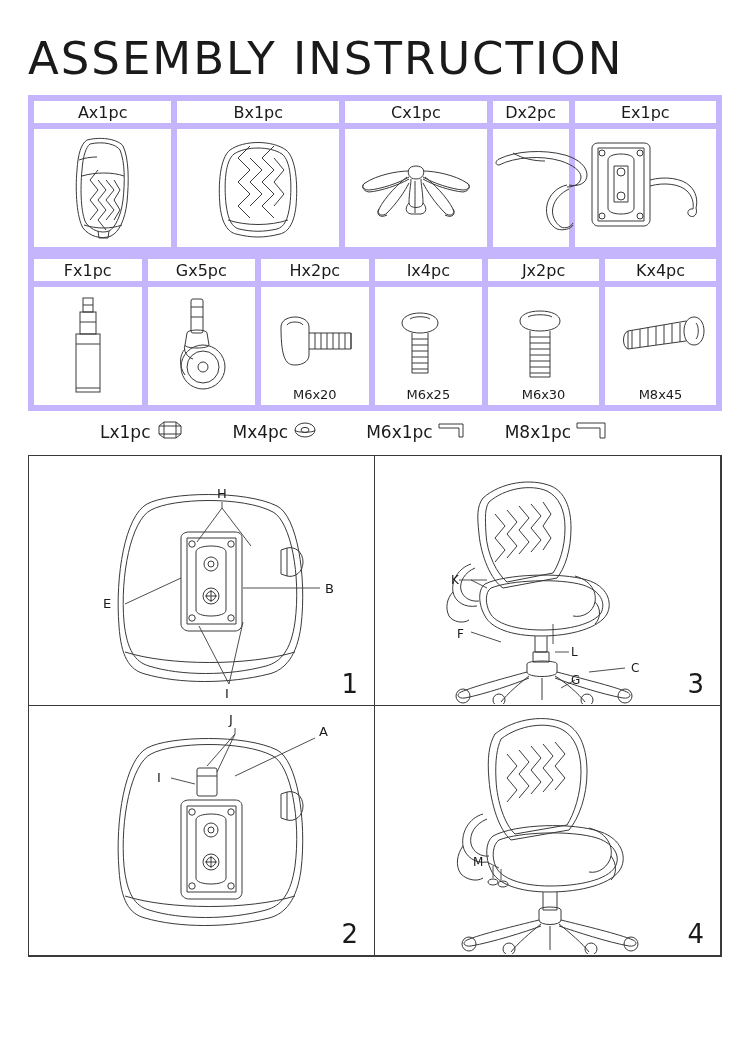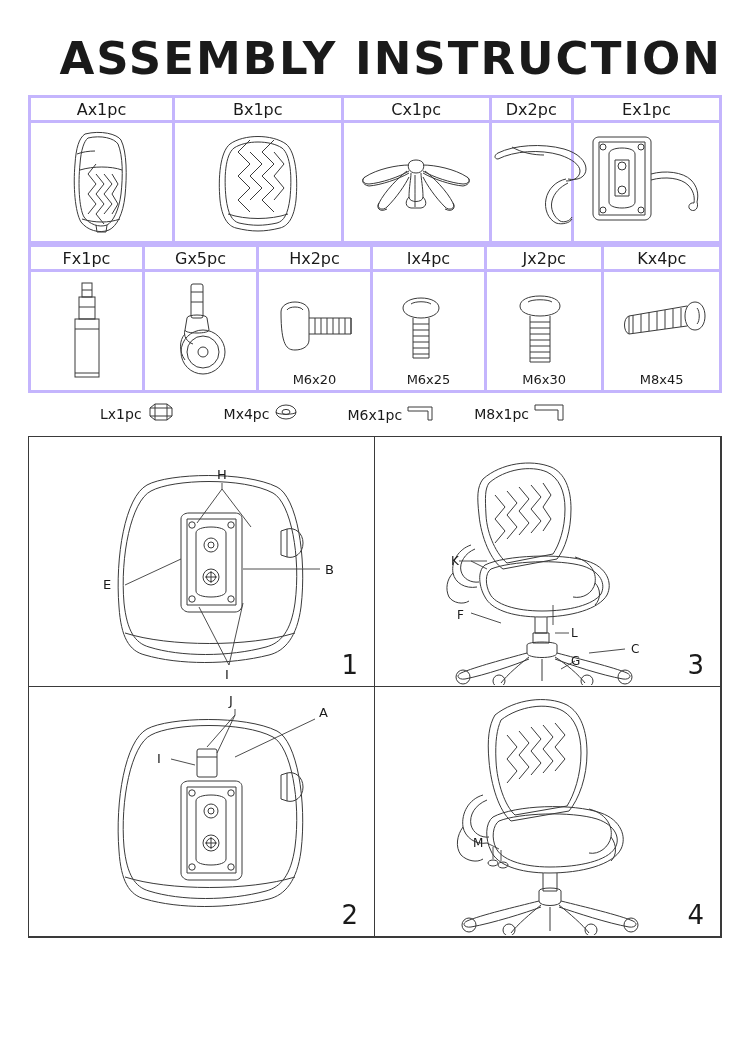--- a/index.html
+++ b/index.html
@@ -20,35 +20,35 @@
     width: 750px;
     height: 1061px;
     box-sizing: border-box;
     padding: 0 28px;
   }
 
   
   .title {
     font-size: 45px;
     letter-spacing: 2px;
-    font-weight: 700;
-    text-align: right;
+    font-weight: 400;
+    text-align: left;
     margin: 32px 0 10px 0;
     font-family: "DejaVu Sans", sans-serif;
     white-space: nowrap;
   }
 
   
   table.parts {
     border-collapse: collapse;
     width: 100%;
     table-layout: fixed;
   }
   table.parts td, table.parts th {
-    border: 3px solid #c4b5fd;
+    border: 6px solid #c4b5fd;
     text-align: center;
     vertical-align: middle;
     font-weight: 400;
     padding: 0;
   }
   .hdr-cell {
     height: 22px;
     font-size: 16px;
     font-family: "DejaVu Sans", sans-serif;
   }
@@ -65,24 +65,24 @@
     right: 0;
     font-size: 13px;
     font-family: "DejaVu Sans", sans-serif;
   }
 
   .row2 { margin-top: 0; border-radius: 22px; }
 
   
   .loose-row {
     display: flex;
-    align-items: flex-end;
+    align-items: center;
     margin: 8px 0 10px 0;
     padding: 0 10px;
-    font-size: 14px;
+    font-size: 17px;
     font-family: "DejaVu Sans", sans-serif;
   }
   .loose-item {
     display: flex;
     align-items: center;
     gap: 4px;
   }
   .loose-item .lbl { white-space: nowrap; }
   .sp1 { width: 62px; }
   .sp2 { width: 48px; }

